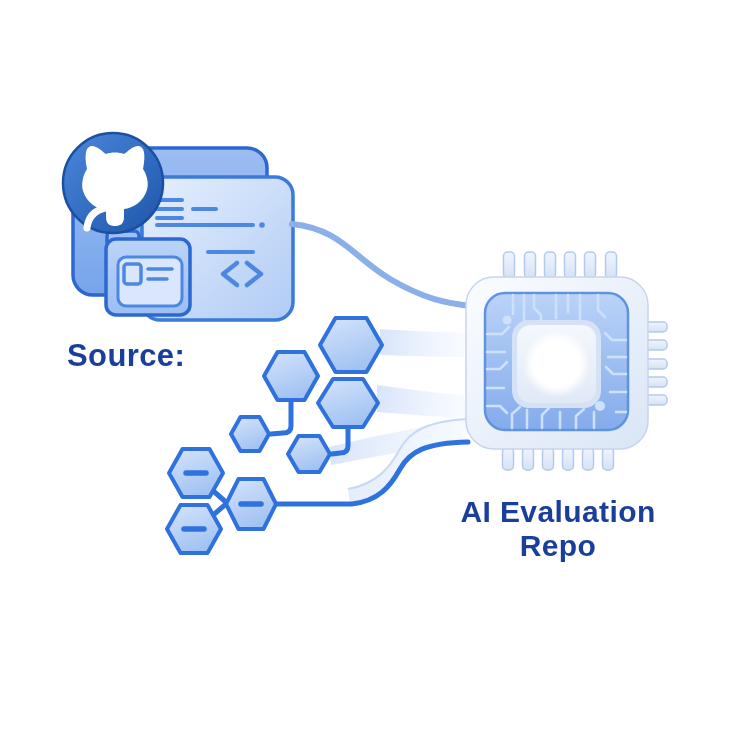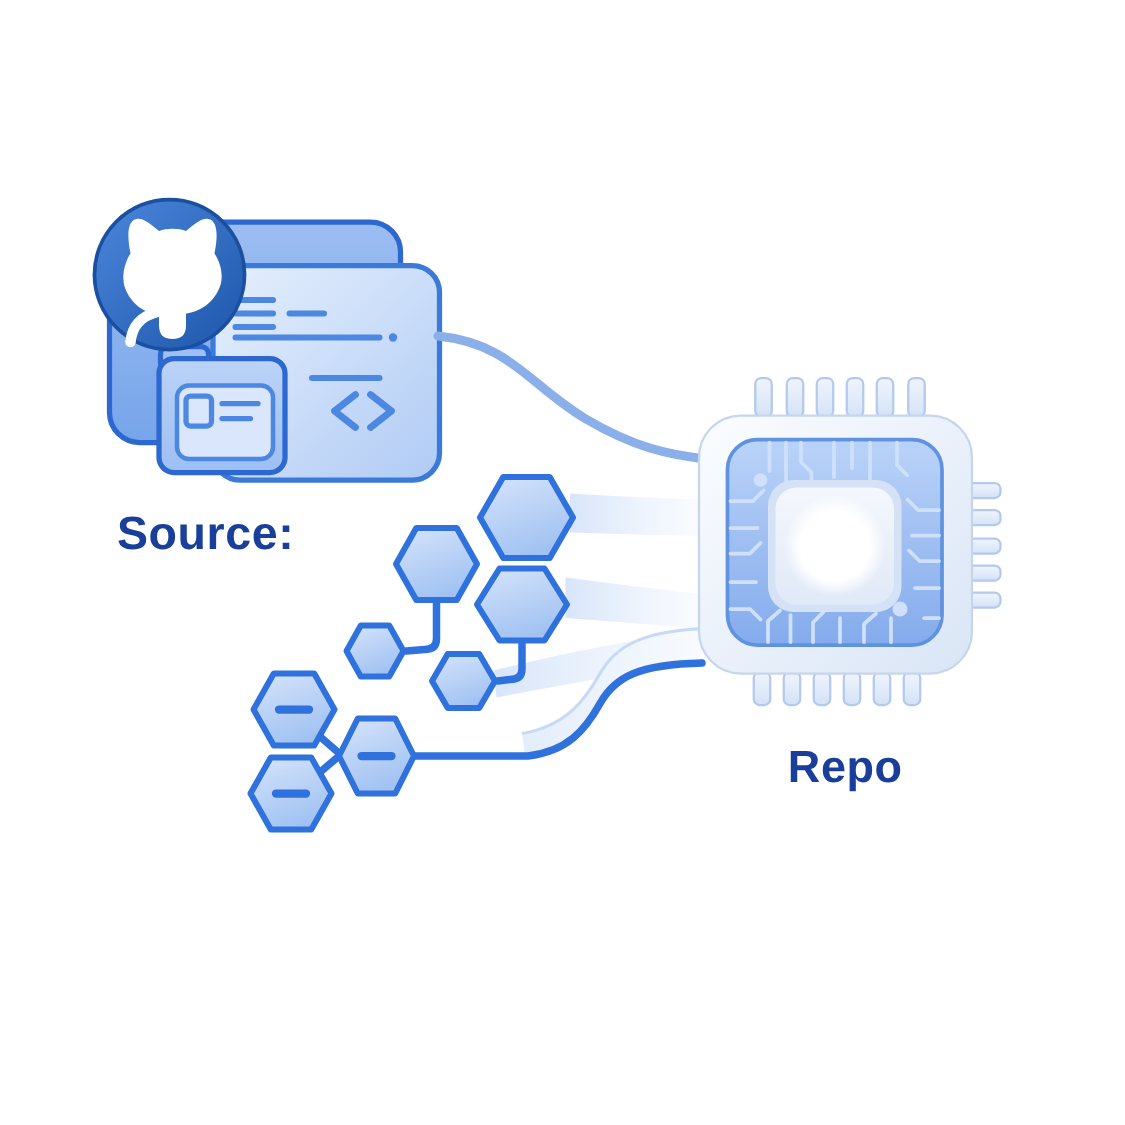--- a/index.html
+++ b/index.html
@@ -11,21 +11,21 @@
     font-family:"Liberation Sans", sans-serif;
   }
   #art{position:absolute;left:0;top:0;}
   .label{
     position:absolute;
     color:#1a3f9b;
     font-weight:bold;
     letter-spacing:.4px;
     user-select:none;
   }
-  .label .ln{white-space:nowrap;margin-left:11px;}
+  .label .ln{white-space:nowrap;}
   #source-label{
     left:67px;top:338px;
     font-size:31px;line-height:36px;
     text-align:left;
   }
   #core-label{
     left:428px;top:495px;width:260px;
     font-size:30px;line-height:34px;
     text-align:center;
   }
@@ -214,16 +214,17 @@
       <rect x="517" y="325" width="79" height="78" rx="14" fill="url(#gradCenter)"></rect>
       <circle cx="556.5" cy="364" r="34" fill="url(#gradGlow)"></circle>
     </g>
   </svg>
 
   <div class="label" id="source-label">
     <div class="ln">Source:</div>
   </div>
 
   <div class="label" id="core-label">
+    <div class="ln">AI Evaluation</div>
     <div class="ln">Repo</div>
   </div>
 
 </div>
 
 </body></html>

